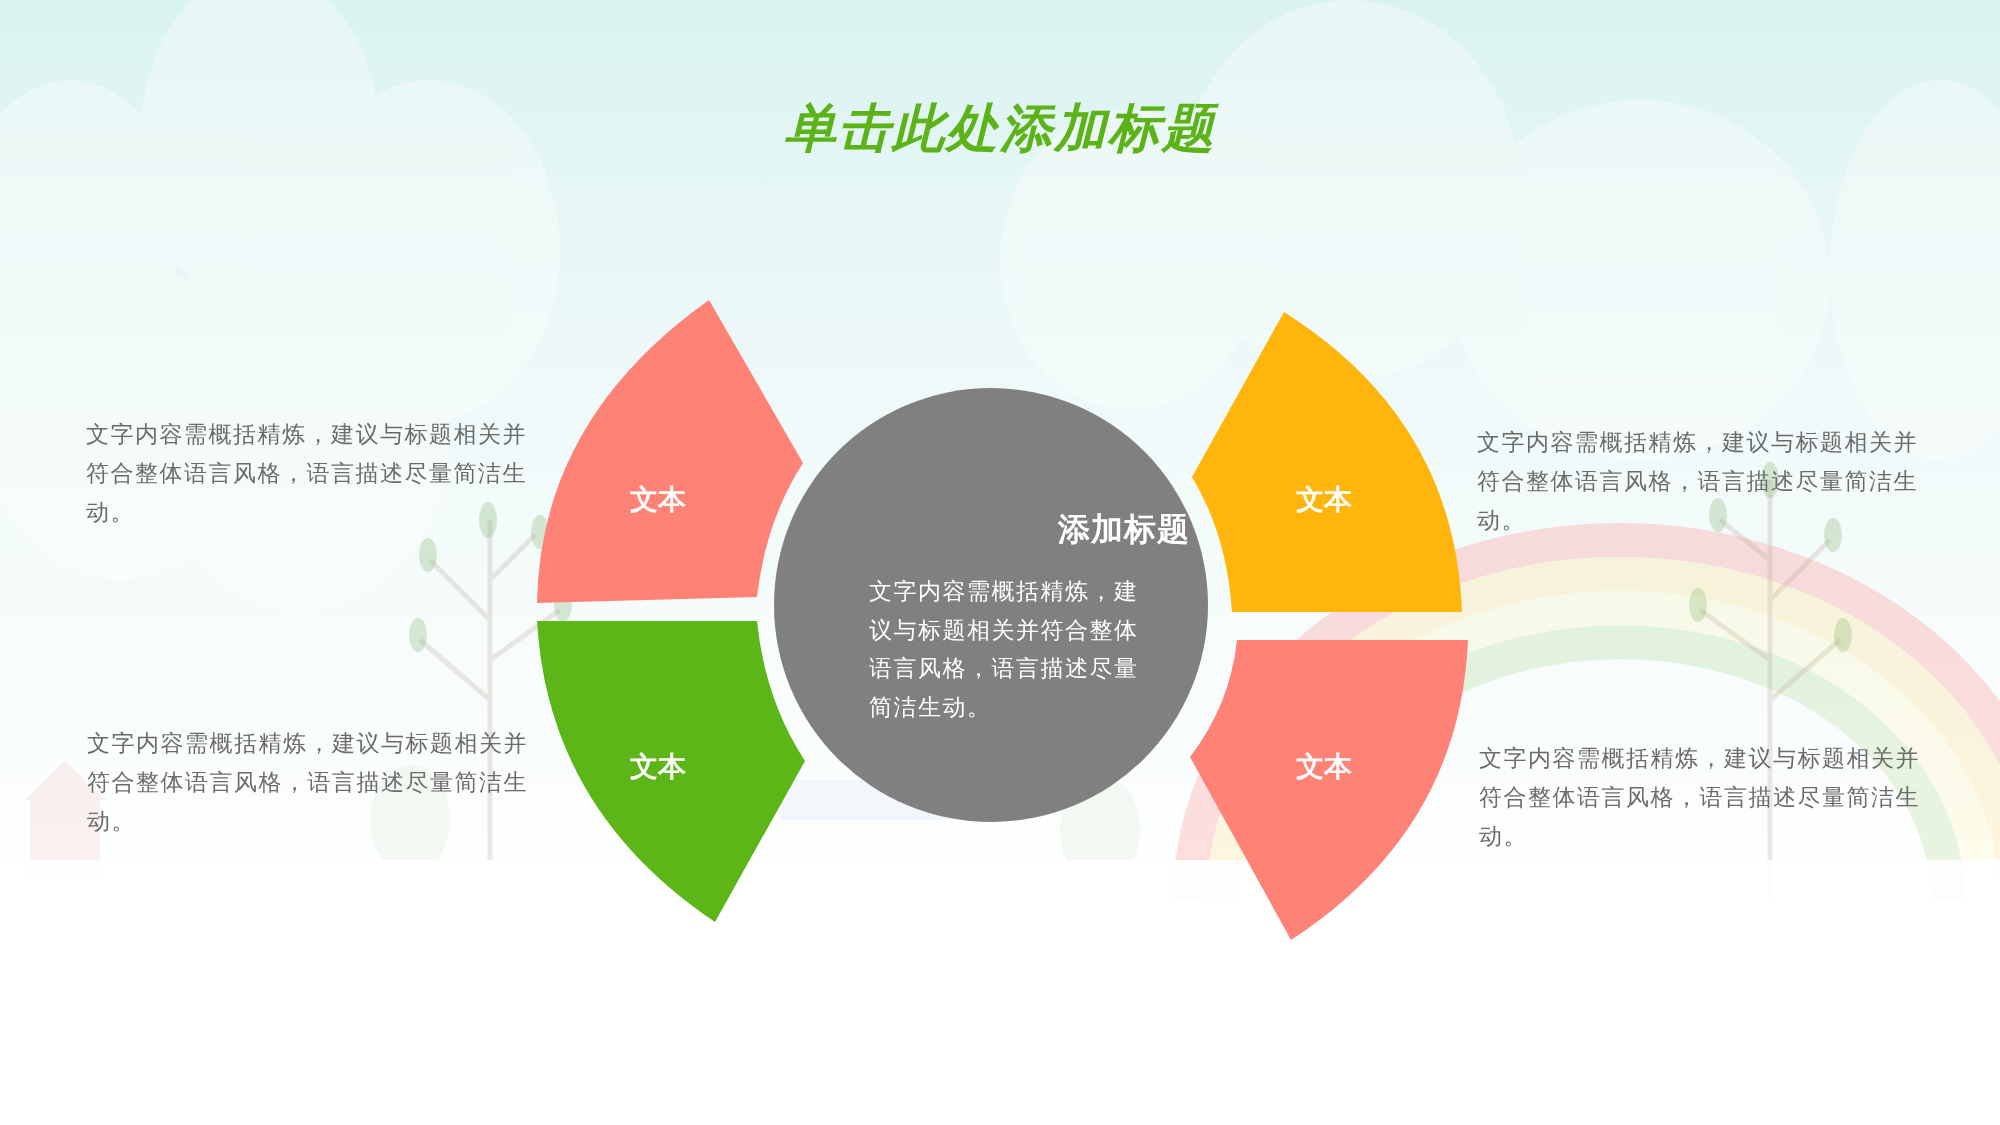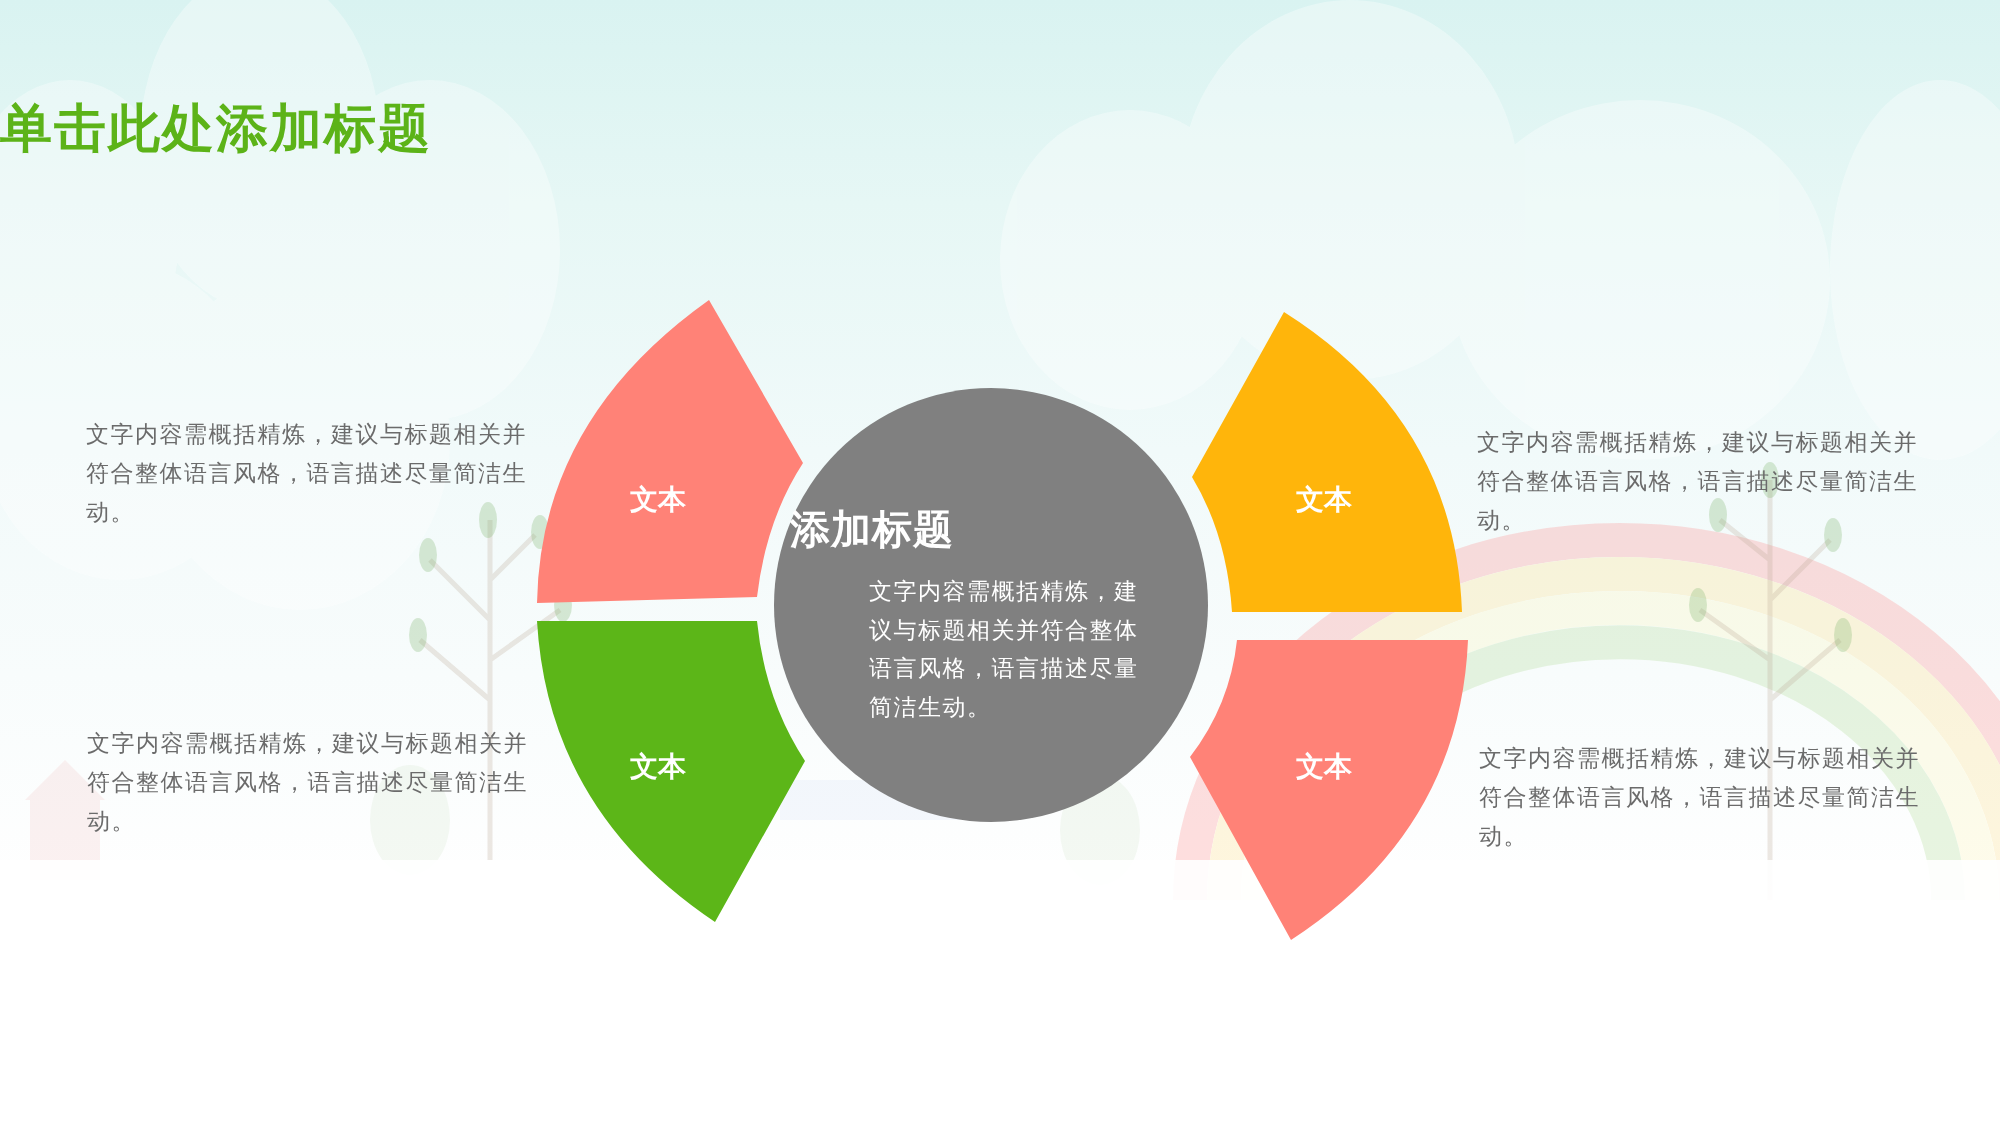--- a/index.html
+++ b/index.html
@@ -3,34 +3,34 @@
   <meta charset="utf-8">
   <style>
     html, body { margin: 0; padding: 0; }
     body {
       width: 2000px; height: 1125px; position: relative; overflow: hidden;
       font-family: "DejaVu Sans", "Liberation Sans", sans-serif;
       background: linear-gradient(180deg, #d9f3f1 0%, #e6f7f5 18%, #f1fafa 40%, #f8fcfc 60%, #ffffff 80%, #ffffff 100%);
     }
     .bg-layer { position: absolute; left: 0; top: 0; width: 2000px; height: 1125px; pointer-events: none; }
     .title {
-      position: absolute; left: 0; width: 2000px; top: 58px; 
-      color: #5cb318; font-size: 52px; letter-spacing: 2px; line-height: 70px;
+      position: absolute; left: 0; width: 2000px; top: 58px; text-align: center;
+      color: #5cb318; font-size: 52px; letter-spacing: 2px; line-height: 70px; font-style: italic;
     }
     .side-text {
       position: absolute; width: 450px; color: #6b6b6b; font-size: 23px;
       line-height: 39px; letter-spacing: 1.5px;
     }
     .seg-label {
       position: absolute; width: 160px; margin-left: -80px; text-align: center;
       color: #ffffff; font-weight: bold; font-size: 28px; line-height: 50px;
     }
     .center-title {
-      position: absolute; left: 790px; width: 400px; top: 503px; text-align: left;
-      color: #ffffff; font-weight: bold; font-size: 40px; line-height: 52px; letter-spacing: 1px;
+      position: absolute; left: 790px; width: 400px; top: 503px; text-align: right;
+      color: #ffffff; font-weight: bold; font-size: 32px; line-height: 52px; letter-spacing: 1px;
     }
     .center-body {
       position: absolute; left: 869px; width: 270px; top: 572px;
       color: #ffffff; font-size: 23px; line-height: 38.5px; letter-spacing: 1.5px;
     }
     svg.diagram { position: absolute; left: 0; top: 0; }
   </style>
 </head>
 <body>
 

